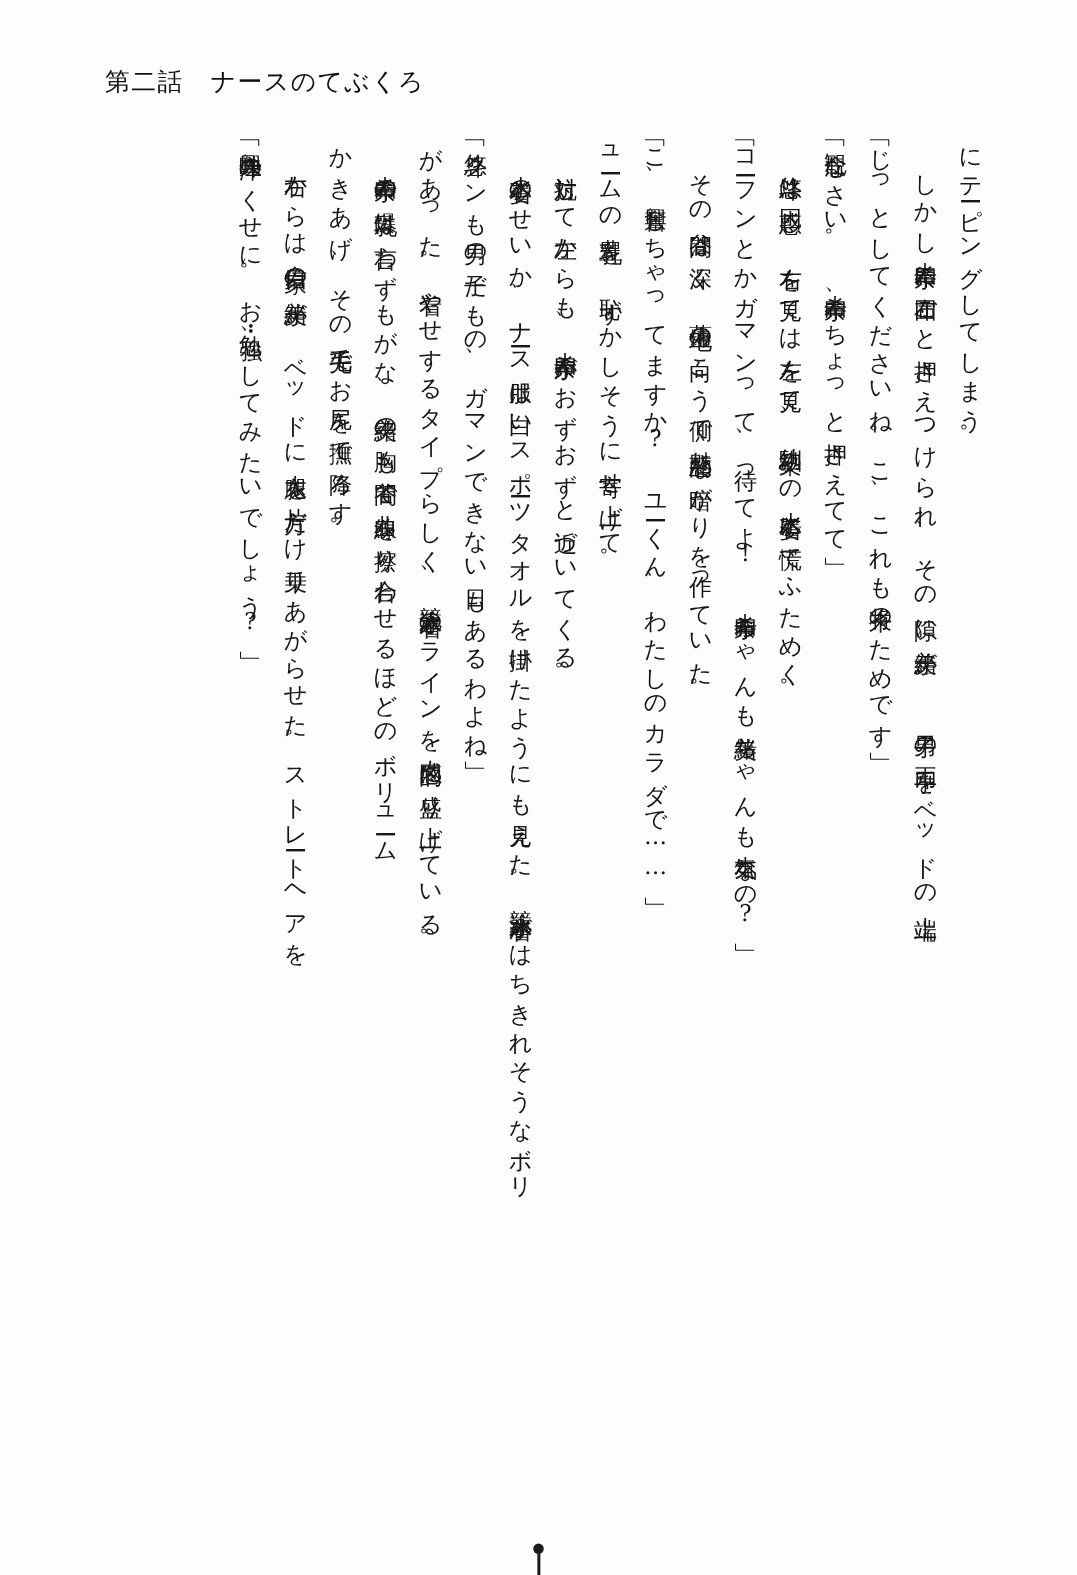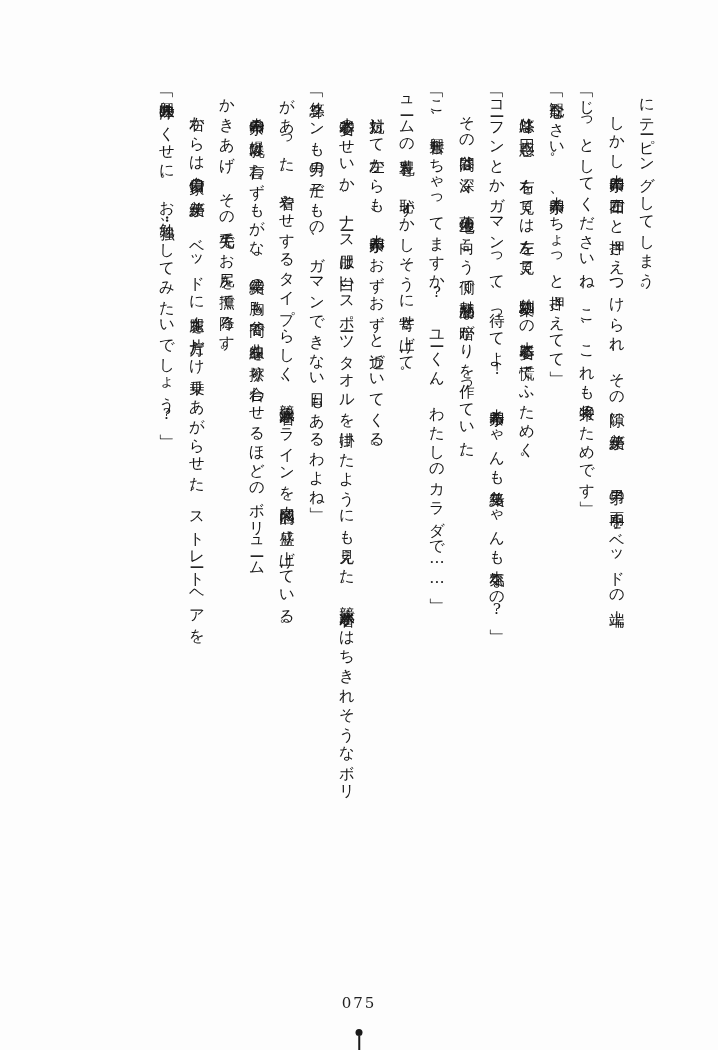--- a/index.html
+++ b/index.html
@@ -84,20 +84,23 @@
     width: 1.5px;
     height: 14px;
     background: #1a1a1a;
   }
 </style>
 </head>
 <body>
 
 <div class="page">
 
+  <div class="chapter-head">
+    <span class="ch-num">第二話</span><span>ナースのてぶくろ</span>
+  </div>
 
   <div class="body-block">
     <div class="col">「興味津々のくせに。お・勉・強、してみたいでしょう?」</div>
     <div class="col">　右からは自信家の美緒が、ベッドに太腿を片方だけ乗りあがらせた。ストレートヘアを</div>
     <div class="col">かきあげ、その毛先でお尻を撫で降ろす。</div>
     <div class="col">　由希奈の爆乳は言わずもがな、美緒の胸も谷間で曲線を擦り合わせるほどのボリューム</div>
     <div class="col">があった。着やせするタイプらしく、競泳水着のラインを肉感的に盛り上げている。</div>
     <div class="col">「悠斗クンも男の子だもの、ガマンできない日もあるわよね」</div>
     <div class="col">　水着姿のせいか、ナース服は白いスポーツタオルを掛けたようにも見えた。競泳水着がはちきれそうなボリ</div>
     <div class="col">　対抗して左からも、由希奈がおずおずと近づいてくる。</div>
@@ -105,17 +108,16 @@
     <div class="col">「こ、興奮しちゃってますか?　ユーくん、わたしのカラダで……」</div>
     <div class="col">　その谷間は深く、薄生地の向こう側で魅惑的な暗がりを作っていた。</div>
     <div class="col">「コーフンとかガマンって、待ってよ!　由希奈ちゃんも美緒ちゃんも本気なの?」</div>
     <div class="col">　悠斗は困惑し、右を見ては左を見て、幼馴染みの水着姿に慌てふためく。</div>
     <div class="col">「観念なさい。　由希奈、ちょっと押さえてて」</div>
     <div class="col">「じっとしてくださいね。こ、これも将来のためです」</div>
     <div class="col">　しかし由希奈に布団ごと押さえつけられ、その隙に美緒が、　男子の両手をベッドの上端</div>
     <div class="col">にテーピングしてしまう。</div>
   </div>
 
-  <div class="folio">075</div>
   <div class="folio-mark"></div>
   <div class="folio-rule"></div>
 
 </div>
 
 </body></html>

